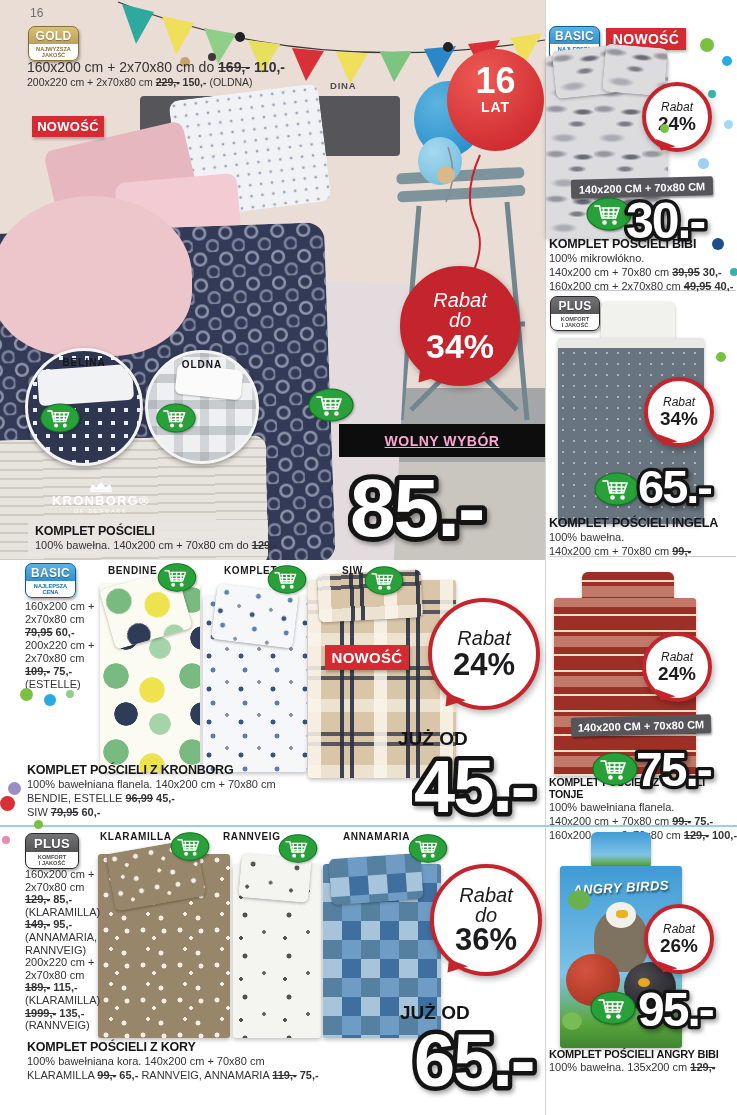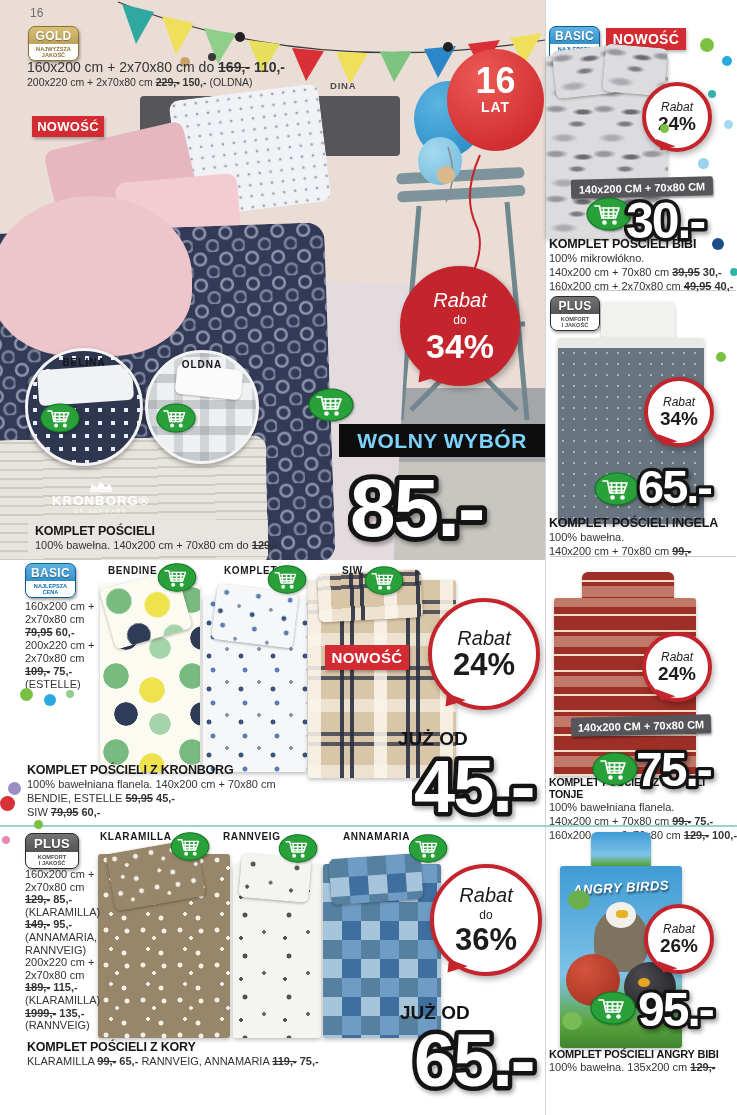--- a/index.html
+++ b/index.html
@@ -49,21 +49,21 @@
        border:13px solid transparent;border-top-color:#c4242c;border-right-width:17px;
        border-left-width:3px;transform:rotate(20deg);}
   .bub .r1{font-style:italic;color:#1c1c1e;}
   .bub .val{font-weight:800;color:#1c1c1e;line-height:1;}
   .bub-sm{width:62px;height:62px;}
   .bub-sm .r1{font-size:12px;line-height:13px;}
   .bub-sm .val{font-size:19px;}
   .bub-sm::after{border-width:9px;border-right-width:12px;bottom:-12px;}
   .bub-lg{width:104px;height:104px;}
   .bub-lg .r1{font-size:20px;line-height:21px;}
-  .bub-lg .r2{font-size:12px;line-height:18px;color:#1c1c1e;}
+  .bub-lg .r2{font-size:20px;line-height:18px;font-style:italic;color:#1c1c1e;}
   .bub-lg .val{font-size:31px;}
   .bub-red{background:#c4242c;border-color:#c4242c;}
   .bub-red .r1,.bub-red .r2,.bub-red .val{color:#fff;}
 
   
   .pricesvg{position:absolute;filter:drop-shadow(2px 3px 2px rgba(0,0,0,.35));z-index:7;}
   .pricesvg text{font-family:"Liberation Sans","DejaVu Sans",sans-serif;font-weight:800;
        fill:#fff;stroke:#141414;paint-order:stroke;stroke-linejoin:round;letter-spacing:-2px;}
 
   .juzod{position:absolute;font-size:19px;font-weight:800;color:#141414;z-index:7;}
@@ -88,22 +88,22 @@
     background-image:repeating-linear-gradient(0deg,rgba(125,134,140,.35) 0 9px,transparent 9px 26px),
                      repeating-linear-gradient(90deg,rgba(125,134,140,.25) 0 9px,transparent 9px 26px);}
   .inset{position:absolute;border-radius:50%;border:3px solid #f4f4f4;overflow:hidden;
          box-shadow:0 2px 5px rgba(0,0,0,.35);z-index:5;}
   .inset .lbl{position:absolute;top:6px;left:0;right:0;text-align:center;font-size:10px;
          font-weight:800;color:#15151a;letter-spacing:1px;}
   .band{position:absolute;background:rgba(233,230,226,.92);padding:4px 7px;z-index:5;}
   .kron{position:absolute;color:#fff;text-align:center;z-index:5;}
   .kron .nm{font-size:13px;font-weight:800;letter-spacing:1.2px;}
   .kron .sb{font-size:5px;letter-spacing:2px;}
-  .banner{position:absolute;background:#0d0d0d;color:#7dd3fc;font-weight:800;font-size:21px;
-          letter-spacing:.5px;display:flex;align-items:center;justify-content:center;z-index:7;}
+  .banner{position:absolute;background:#0d0d0d;color:#f9a8d4;font-weight:800;font-size:14px;
+          letter-spacing:.5px;display:flex;align-items:center;justify-content:center;z-index:7;text-decoration:underline;}
 
   
   .prod{position:absolute;border-radius:3px;box-shadow:0 2px 4px rgba(0,0,0,.25);}
   .pillow{position:absolute;border-radius:6px;box-shadow:0 1px 3px rgba(0,0,0,.3);}
   .pat-dots{background-color:#fbfbf2;
     background-image:radial-gradient(circle 13px at 16px 16px,#79ba80 95%,transparent),
                      radial-gradient(circle 13px at 52px 30px,#efe24f 95%,transparent),
                      radial-gradient(circle 12px at 26px 54px,#2f3c57 95%,transparent),
                      radial-gradient(circle 11px at 60px 64px,#a5d3aa 95%,transparent);
     background-size:76px 76px;}
@@ -389,21 +389,21 @@
     <div class="juzod" style="left:398px;top:728px;">JUŻ OD</div>
     <svg class="pricesvg" style="left:412px;top:740px;" width="133" height="88" viewBox="0 0 133 88">
       <text x="2" y="72" font-size="74" stroke-width="9">45.-</text>
     </svg>
 
     <div class="abs" style="left:27px;top:763px;z-index:5;">
       <div class="ttl">KOMPLET POŚCIELI Z KRONBORG</div>
       <div class="tb nw">100% bawełniana flanela. 140x200 cm + 70x80 cm</div>
       <div class="tb nw">
         <span>BENDIE, ESTELLE</span>
-        <span class="old">59,95</span>
+        <span class="old">96,99</span>
         <span class="new">45,-</span>
       </div>
       <div class="tb nw">
         <span>SIW</span>
         <span class="old">79,95</span>
         <span class="new">60,-</span>
       </div>
     </div>
   </section>
 
@@ -486,20 +486,21 @@
       <span class="val">36%</span>
     </div>
 
     <div class="juzod" style="left:400px;top:1002px;">JUŻ OD</div>
     <svg class="pricesvg" style="left:412px;top:1014px;" width="133" height="88" viewBox="0 0 133 88">
       <text x="2" y="72" font-size="74" stroke-width="9">65.-</text>
     </svg>
 
     <div class="abs" style="left:27px;top:1040px;z-index:5;">
       <div class="ttl">KOMPLET POŚCIELI Z KORY</div>
+      <div class="tb nw">100% bawełniana kora. 140x200 cm + 70x80 cm</div>
       <div class="tb nw">
         <span>KLARAMILLA</span>
         <span class="old">99,-</span>
         <span class="new">65,-</span>
         <span>RANNVEIG, ANNAMARIA</span>
         <span class="old">119,-</span>
         <span class="new">75,-</span>
       </div>
     </div>
   </section>

